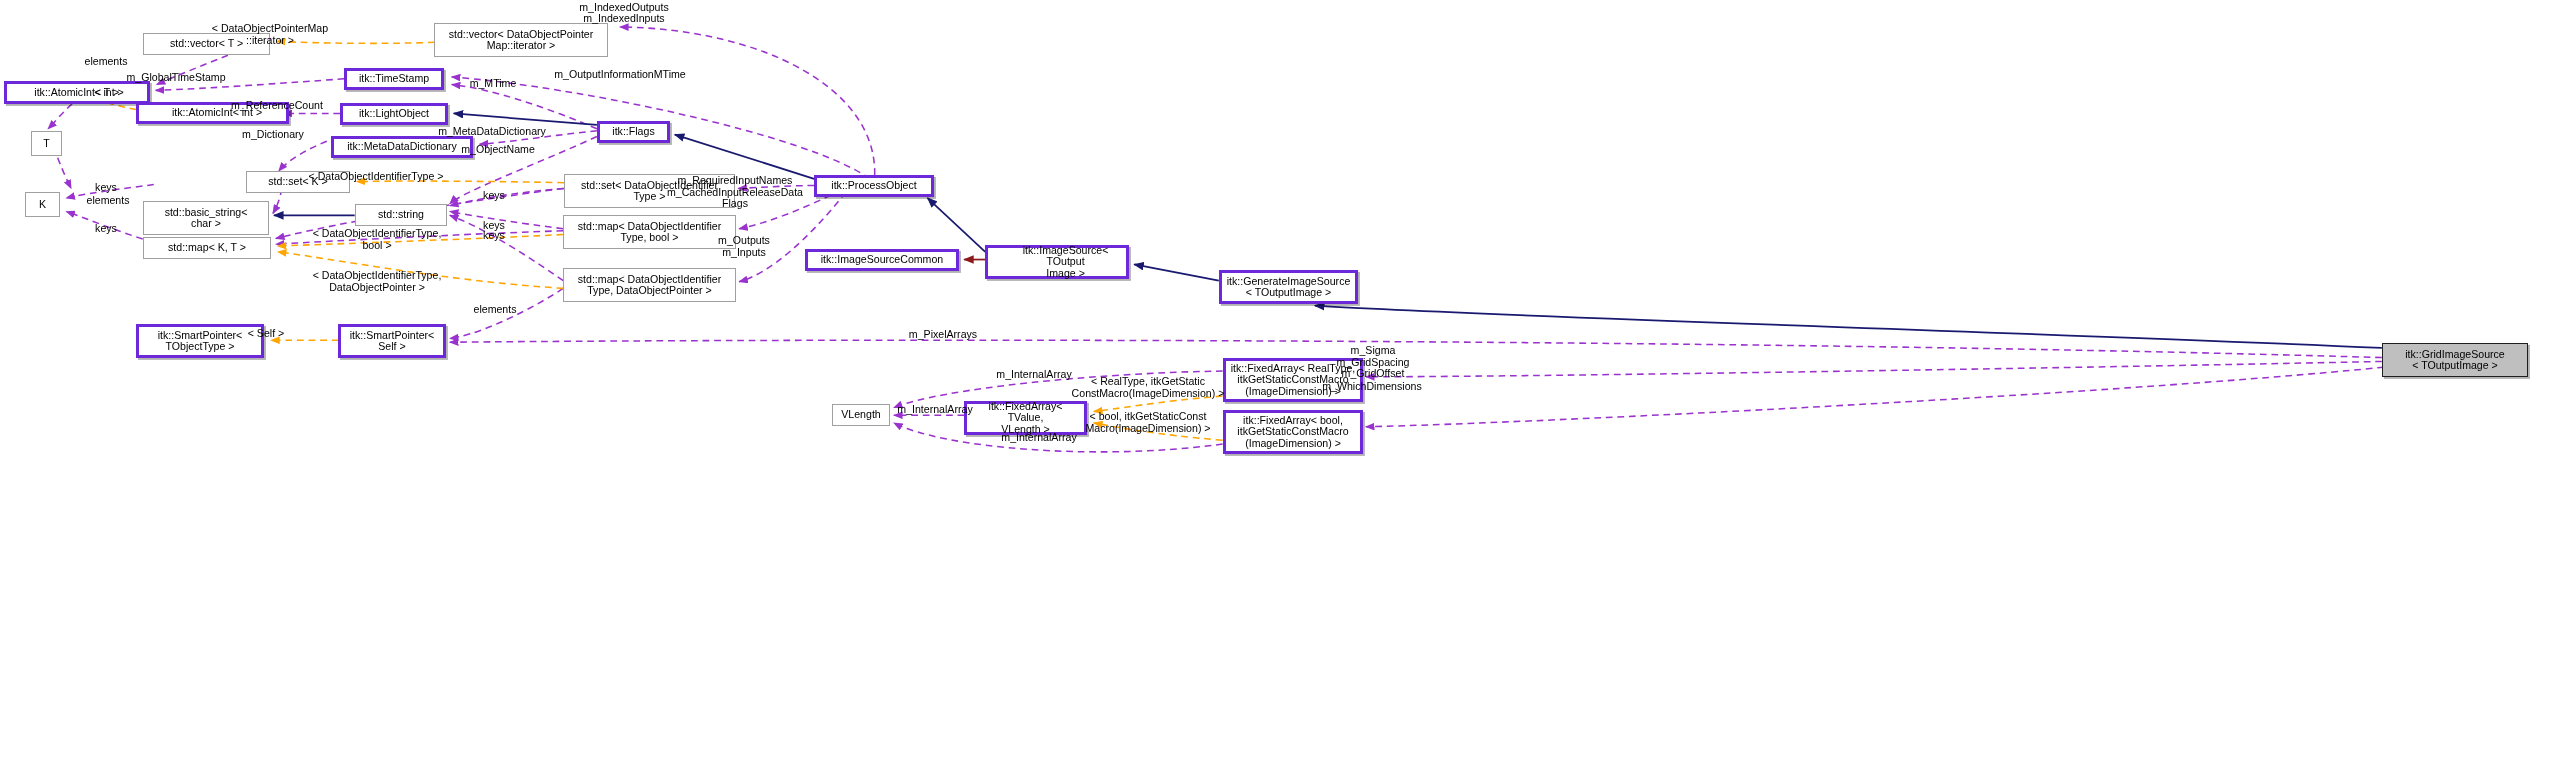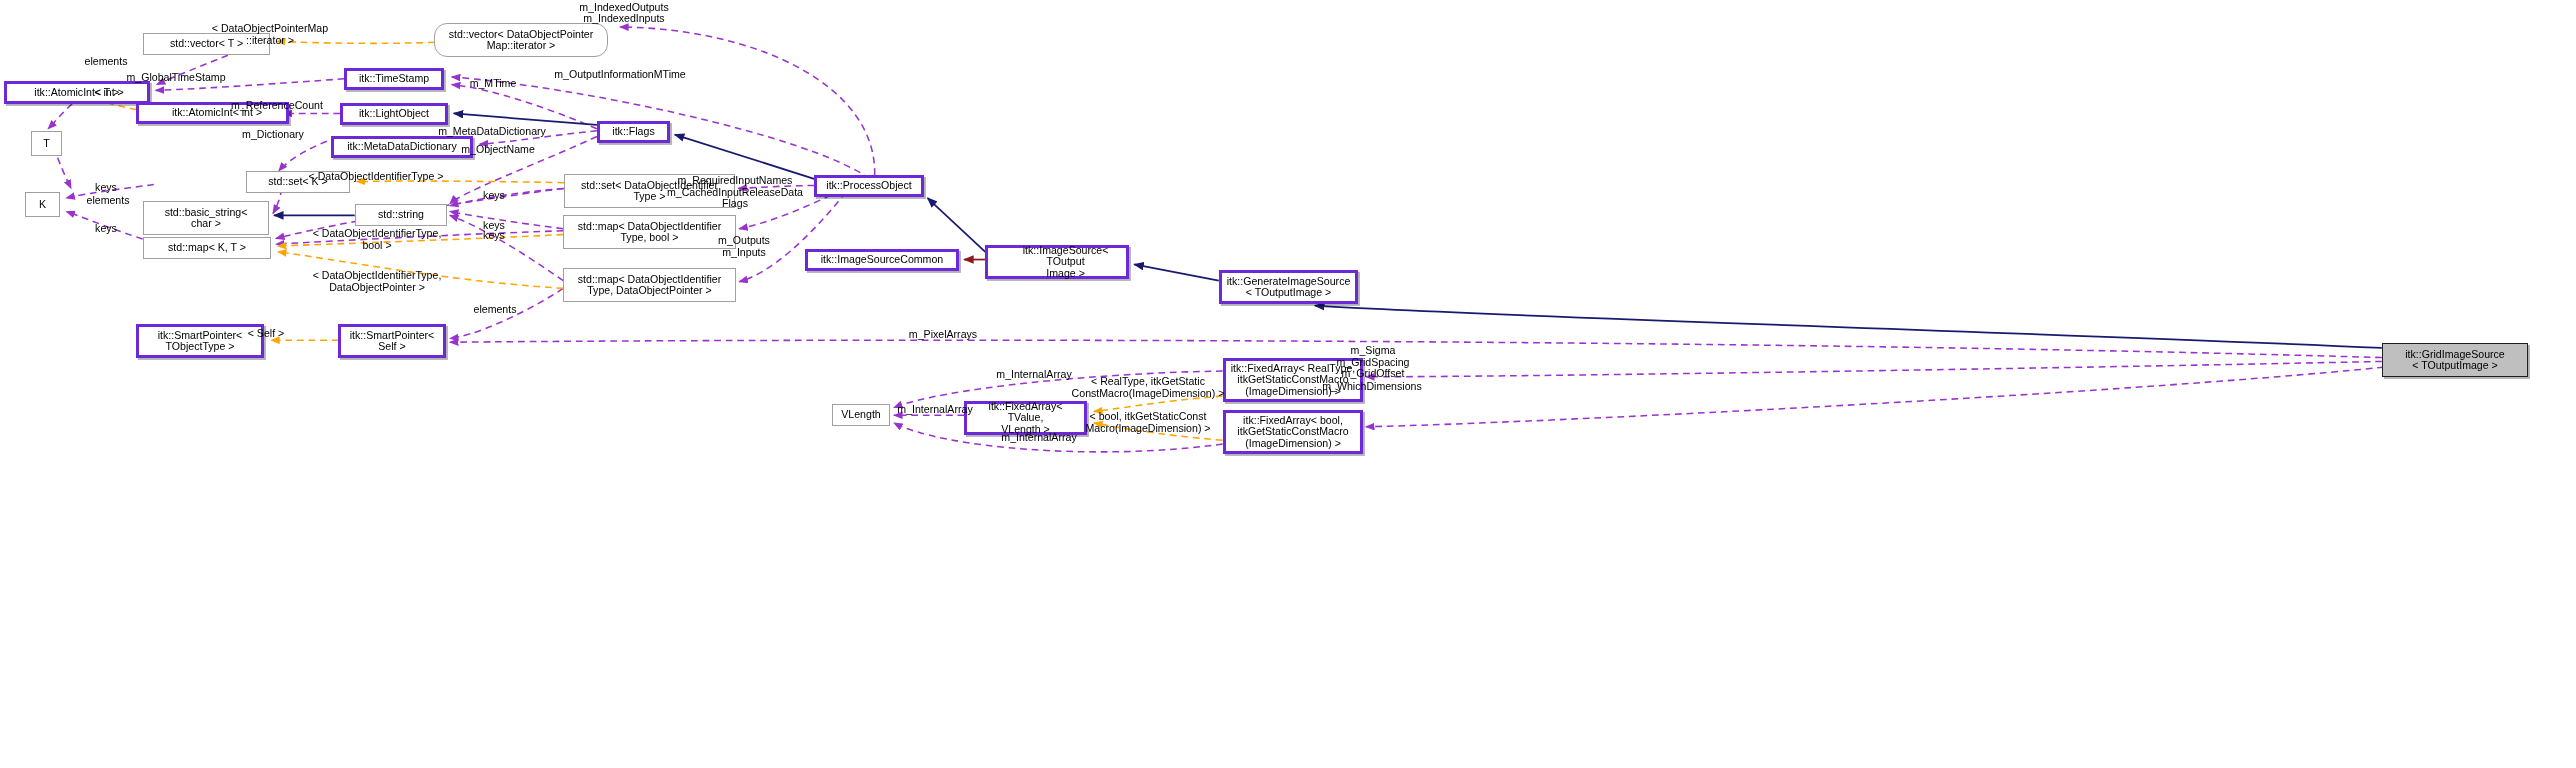--- a/index.html
+++ b/index.html
@@ -193,30 +193,30 @@
       <div class="node plain" style="left: 143px; top: 201px; width: 126px; height: 34px;">std::basic_string&lt;
 char &gt;</div>
       <div class="node plain" style="left: 143px; top: 237px; width: 128px; height: 22px;">std::map&lt; K, T &gt;</div>
       <div class="node solid" style="left: 331px; top: 136px; width: 142px; height: 22px;">itk::MetaDataDictionary</div>
       <div class="node solid" style="left: 344px; top: 68px; width: 100px; height: 22px;">itk::TimeStamp</div>
       <div class="node solid" style="left: 340px; top: 103px; width: 108px; height: 22px;">itk::LightObject</div>
       <div class="node plain" style="left: 246px; top: 171px; width: 104px; height: 22px;">std::set&lt; K &gt;</div>
       <div class="node plain" style="left: 355px; top: 204px; width: 92px; height: 22px;">std::string</div>
       <div class="node solid" style="left: 338px; top: 324px; width: 108px; height: 34px;">itk::SmartPointer&lt;
 Self &gt;</div>
-      <div class="node plain" style="left: 434px; top: 23px; width: 174px; height: 34px; border-radius: 13px;">std::vector&lt; DataObjectPointer
+      <div class="node plain" style="left: 434px; top: 23px; width: 174px; height: 34px;">std::vector&lt; DataObjectPointer
 Map::iterator &gt;</div>
       <div class="node plain" style="left: 564px; top: 174px; width: 171px; height: 34px;">std::set&lt; DataObjectIdentifier
 Type &gt;</div>
       <div class="node plain" style="left: 563px; top: 215px; width: 173px; height: 34px;">std::map&lt; DataObjectIdentifier
 Type, bool &gt;</div>
       <div class="node plain" style="left: 563px; top: 268px; width: 173px; height: 34px;">std::map&lt; DataObjectIdentifier
 Type, DataObjectPointer &gt;</div>
       <div class="node solid" style="left: 597px; top: 121px; width: 73px; height: 22px;">itk::Flags</div>
-      <div class="node solid" style="left: 814px; top: 175px; width: 110px; height: 22px;">itk::ProcessObject</div>
+      <div class="node solid" style="left: 814px; top: 175px; width: 120px; height: 22px;">itk::ProcessObject</div>
       <div class="node solid" style="left: 805px; top: 249px; width: 154px; height: 22px;">itk::ImageSourceCommon</div>
       <div class="node solid" style="left: 985px; top: 245px; width: 144px; height: 34px; padding-left: 20px;">itk::ImageSource&lt; TOutput
 Image &gt;</div>
       <div class="node solid" style="left: 1219px; top: 270px; width: 139px; height: 34px;">itk::GenerateImageSource
 &lt; TOutputImage &gt;</div>
       <div class="node current" style="left: 2382px; top: 343px; width: 146px; height: 34px;">itk::GridImageSource
 &lt; TOutputImage &gt;</div>
       <div class="node solid" style="left: 1223px; top: 358px; width: 140px; height: 44px;">itk::FixedArray&lt; RealType,
 itkGetStaticConstMacro
 (ImageDimension) &gt;</div>

